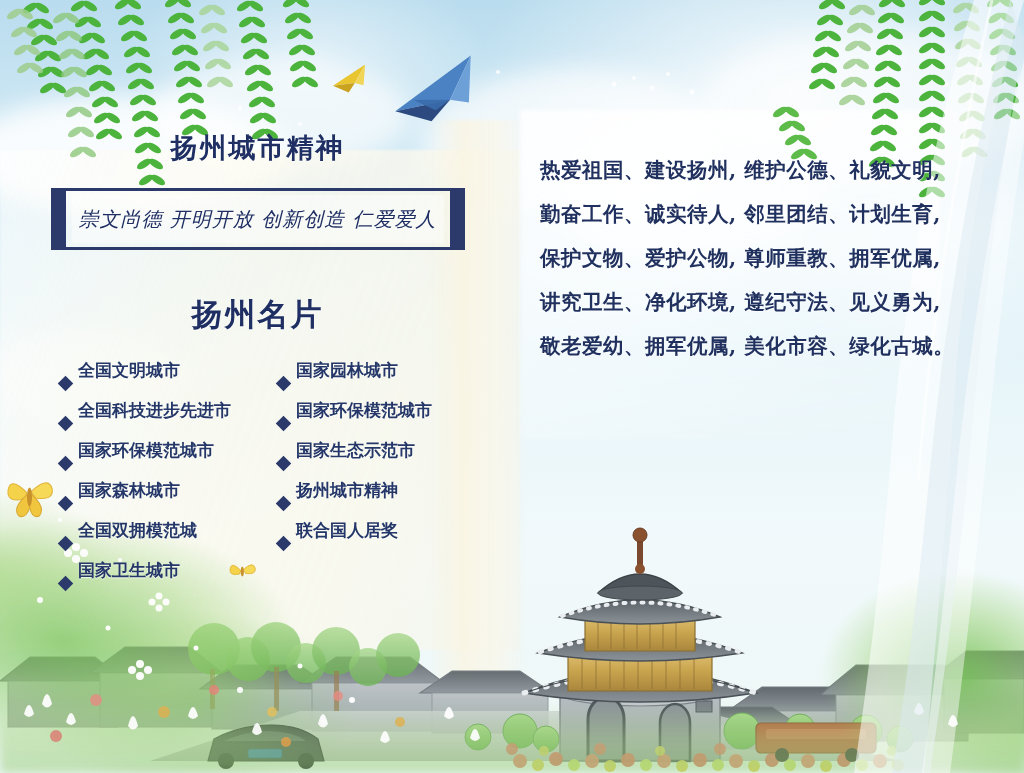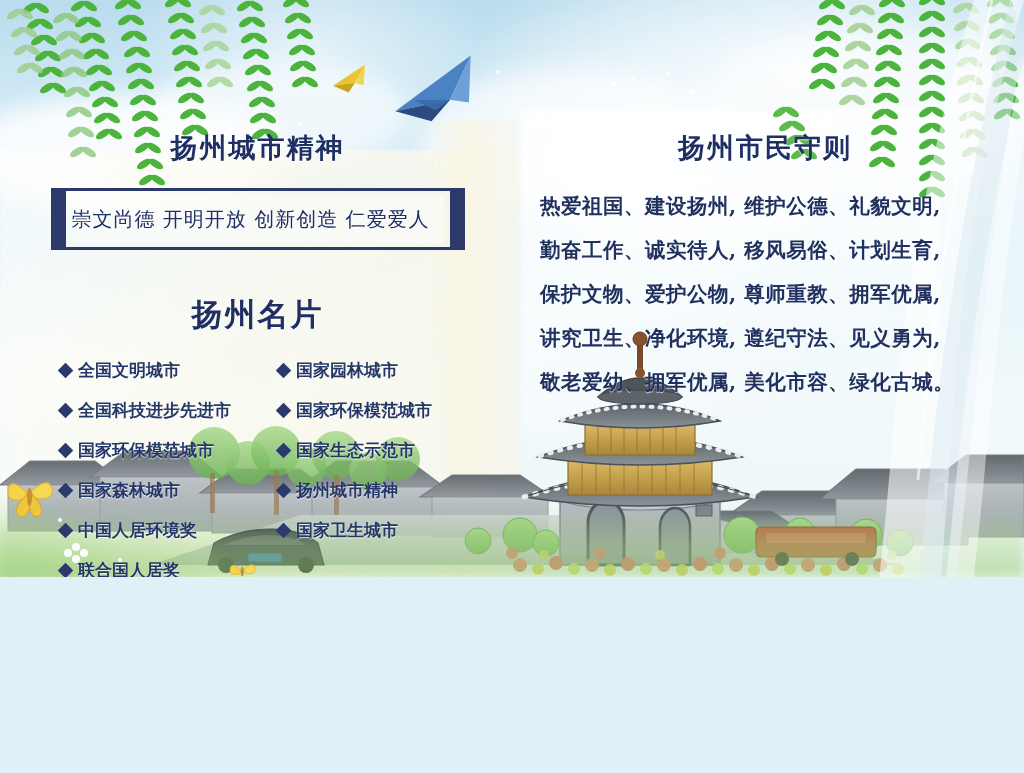--- a/index.html
+++ b/index.html
@@ -3,21 +3,21 @@
 <meta charset="utf-8">
 <title>扬州城市精神</title>
 <style>
   html,body{margin:0;padding:0;}
   body{
     width:1024px;height:773px;overflow:hidden;
     font-family:"Liberation Serif","DejaVu Serif",serif;
     background:#dff0f7;
   }
   #poster{
-    position:relative;width:1024px;height:577px;overflow:hidden;
+    position:relative;width:1024px;height:773px;overflow:hidden;
     background:#e8f3f8;
   }
   .layer{position:absolute;inset:0;pointer-events:none;}
 
   
   .sky{
     background:
       linear-gradient(180deg,#b9dcee 0%,#cbe6f3 14%,#dcf0f8 34%,#e9f6fa 52%,#f1f9fb 70%,#eef8f6 100%);
   }
   .sky-right-wash{
@@ -114,42 +114,42 @@
   .motto-bar.l{left:0;}
   .motto-bar.r{right:0;}
   .motto-rule{
     position:absolute;left:6px;right:6px;height:3px;background:#2b3a6b;
   }
   .motto-rule.t{top:0;}
   .motto-rule.b{bottom:0;}
   .motto-inner{
     position:absolute;left:21px;right:21px;top:7px;bottom:7px;
     background:rgba(255,255,255,.42);
-    display:flex;align-items:center;
+    display:flex;align-items:center;justify-content:center;font-style:italic;
   }
   .motto-text{
     font-family:"DejaVu Serif","Liberation Serif",serif;
     font-size:20px;color:#1f2f63;letter-spacing:1px;white-space:nowrap;
     text-shadow:0 1px 1px rgba(255,255,255,.8);
   }
 
   .h-sub{
     text-align:center;margin:44px 0 0 0;
     font-family:"DejaVu Serif","Liberation Serif",serif;
     font-weight:bold;font-size:31px;letter-spacing:2px;color:#1f2f63;
     text-shadow:0 1px 1px rgba(255,255,255,.85);
   }
 
   .cards{
     margin:16px 0 0 60px;width:430px;
     display:grid;grid-template-columns:212px 212px;
     row-gap:3px;column-gap:6px;
   }
   .card-item{
-    display:flex;align-items:center;gap:7px;
+    display:flex;align-items:flex-end;gap:7px;
     font-family:"DejaVu Serif","Liberation Serif",serif;
     font-size:17px;color:#243768;font-weight:bold;
     line-height:37px;white-space:nowrap;
     text-shadow:0 1px 1px rgba(255,255,255,.75);
   }
   .dia{
     width:11px;height:11px;background:#2b3a6b;
     transform:rotate(45deg);flex:0 0 auto;
   }
 
@@ -692,39 +692,38 @@
         <div class="card-item">
           <span class="dia"></span>
           <span>国家森林城市</span>
         </div>
         <div class="card-item">
           <span class="dia"></span>
           <span>扬州城市精神</span>
         </div>
         <div class="card-item">
           <span class="dia"></span>
-          <span>中国人居环境奖</span>
+          <span>全国双拥模范城</span>
+        </div>
+        <div class="card-item">
+          <span class="dia"></span>
+          <span>联合国人居奖</span>
         </div>
         <div class="card-item">
           <span class="dia"></span>
           <span>国家卫生城市</span>
-        </div>
-        <div class="card-item">
-          <span class="dia"></span>
-          <span>联合国人居奖</span>
         </div>
         <div class="card-item"></div>
       </div>
     </div>
 
     <div class="col-right">
-      <h1 class="h-title right">扬州市民守则</h1>
       <div class="rules">
         <div class="rule-line">热爱祖国、建设扬州, 维护公德、礼貌文明,</div>
-        <div class="rule-line">勤奋工作、诚实待人, 移风易俗、计划生育,</div>
+        <div class="rule-line">勤奋工作、诚实待人, 邻里团结、计划生育,</div>
         <div class="rule-line">保护文物、爱护公物, 尊师重教、拥军优属,</div>
         <div class="rule-line">讲究卫生、净化环境, 遵纪守法、见义勇为,</div>
         <div class="rule-line">敬老爱幼、拥军优属, 美化市容、绿化古城。</div>
       </div>
     </div>
 
   </div>
 </div>
 
 </body></html>

